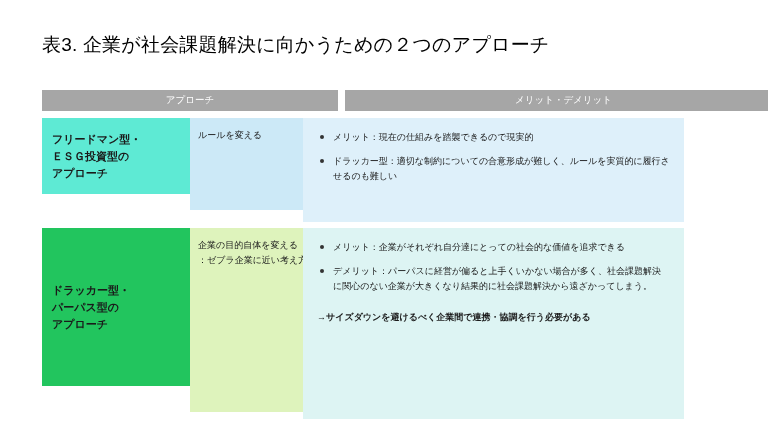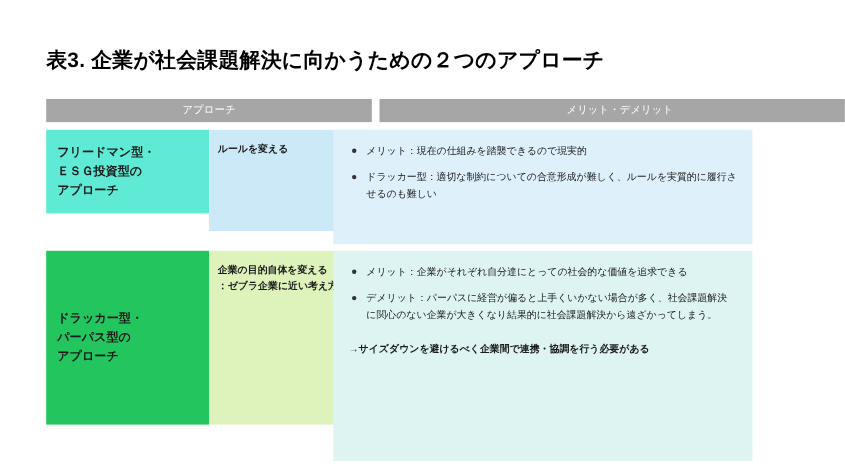--- a/index.html
+++ b/index.html
@@ -15,23 +15,23 @@
   }
   .slide {
     position: relative;
     width: 768px;
     height: 432px;
     background: #ffffff;
   }
   .title {
     position: absolute;
     left: 42px;
-    top: 42px;
+    top: 32px;
     font-size: 19px;
-    font-weight: bold;
+    font-weight: normal;
     color: #000000;
     letter-spacing: 0.2px;
     white-space: nowrap;
   }
   .header-row {
     position: absolute;
     left: 42px;
     top: 90px;
     width: 684px;
     height: 21px;
@@ -70,41 +70,40 @@
     align-items: center;
   }
   .row-mid {
     position: absolute;
     width: 142px;
     box-sizing: border-box;
     padding: 10px 8px 0 8px;
     font-size: 9px;
     color: #1a1a1a;
     line-height: 15px;
-    font-weight: bold;
   }
   .row-right {
     position: absolute;
     left: 303px;
     width: 381px;
     box-sizing: border-box;
     padding: 12px 14px 0 14px;
     font-size: 9px;
     color: #1a1a1a;
     line-height: 15px;
   }
 
   
   .r1 .row-label { top: 118px; height: 76px; background: #5eead4; }
   .r1 .row-mid { left: 190px; top: 118px; height: 92px; background: #cce9f7; }
   .r1 .row-right { top: 118px; height: 104px; background: #def0fa; }
 
   
   .r2 .row-label { top: 228px; height: 158px; background: #22c55e; }
-  .r2 .row-mid { left: 190px; top: 228px; height: 158px; background: #def3bc; }
+  .r2 .row-mid { left: 190px; top: 228px; height: 184px; background: #def3bc; }
   .r2 .row-right { top: 228px; height: 191px; background: #ddf4f3; }
 
   ul.bullets {
     list-style: none;
     margin: 0;
     padding: 0;
   }
   ul.bullets li {
     position: relative;
     padding-left: 16px;

